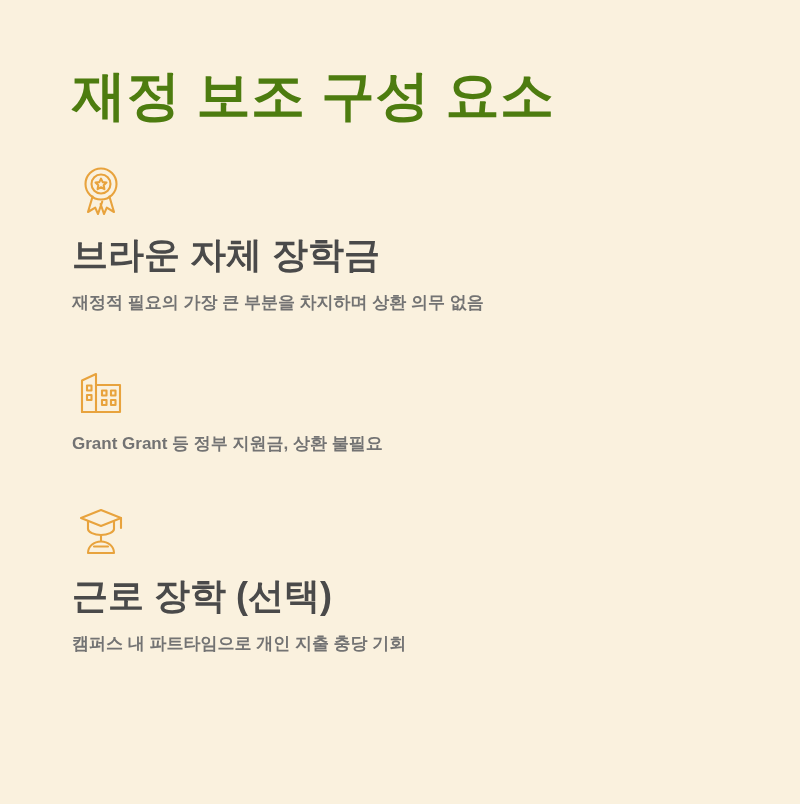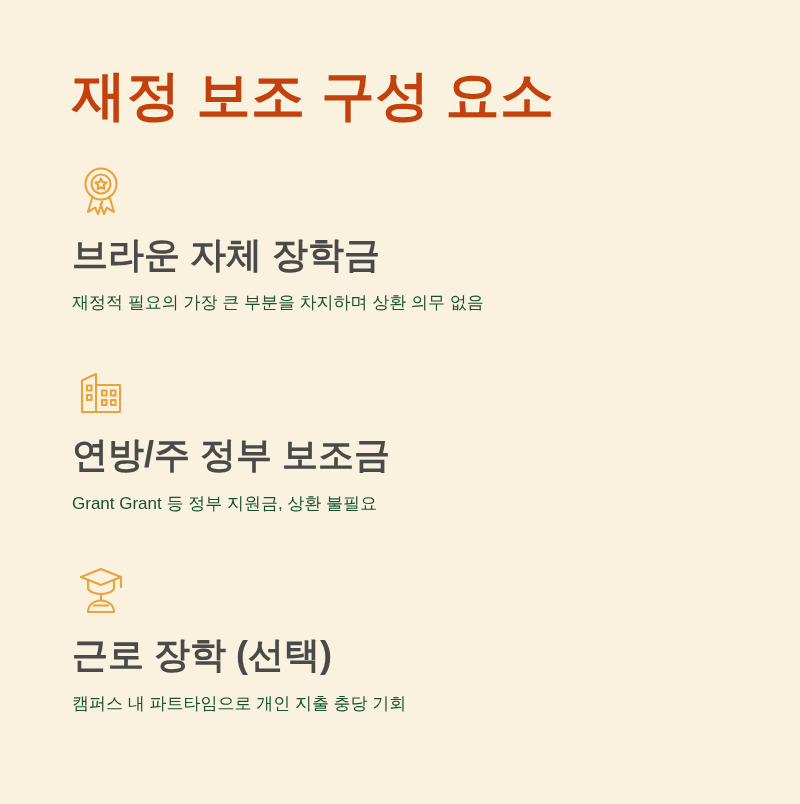--- a/index.html
+++ b/index.html
@@ -16,21 +16,21 @@
   .page {
     position: relative;
     width: 800px;
     height: 804px;
     box-sizing: border-box;
     padding: 62px 70px 0 72px;
   }
   .page-title {
     font-size: 54px;
     font-weight: 700;
-    color: #c2410c;
+    color: #4d7c0f;
     letter-spacing: 0.5px;
     line-height: 1.25;
     margin: 0 0 34px 0;
   }
   .item-list {
     display: block;
   }
   .item {
     margin-bottom: 48px;
   }
@@ -50,22 +50,22 @@
   }
   .item-title {
     font-size: 36px;
     font-weight: 700;
     color: #4a4a4a;
     line-height: 1.3;
     margin: 0 0 13px 0;
   }
   .item-desc {
     font-size: 17px;
-    font-weight: 400;
-    color: #14532d;
+    font-weight: 700;
+    color: #737373;
     line-height: 1.45;
     margin: 0;
   }
 </style>
 </head>
 <body>
 
 <div class="page">
 
   <h1 class="page-title">재정 보조 구성 요소</h1>
@@ -92,21 +92,20 @@
           <path d="M8 48V16.5l14-6.5v38"></path>
           <path d="M22 21h24v27H8"></path>
           <rect x="13" y="21.5" width="4.5" height="5"></rect>
           <rect x="13" y="31" width="4.5" height="5"></rect>
           <rect x="28" y="26.5" width="4.5" height="5"></rect>
           <rect x="37" y="26.5" width="4.5" height="5"></rect>
           <rect x="28" y="36" width="4.5" height="5"></rect>
           <rect x="37" y="36" width="4.5" height="5"></rect>
         </svg>
       </span>
-      <div class="item-title">연방/주 정부 보조금</div>
       <div class="item-desc">Grant Grant 등 정부 지원금, 상환 불필요</div>
     </div>
 
     <div class="item">
       <span class="icon-wrap">
         <svg viewBox="0 0 54 54" fill="none" stroke="#e8a33d" stroke-width="2.1" stroke-linecap="round" stroke-linejoin="round">
           <path d="M27 5L7 13l20 8 20-8z"></path>
           <path d="M14 16.5V24c0 3 6 6 13 6s13-3 13-6v-7.5"></path>
           <path d="M47 13v10"></path>
           <path d="M27 30v6"></path>

